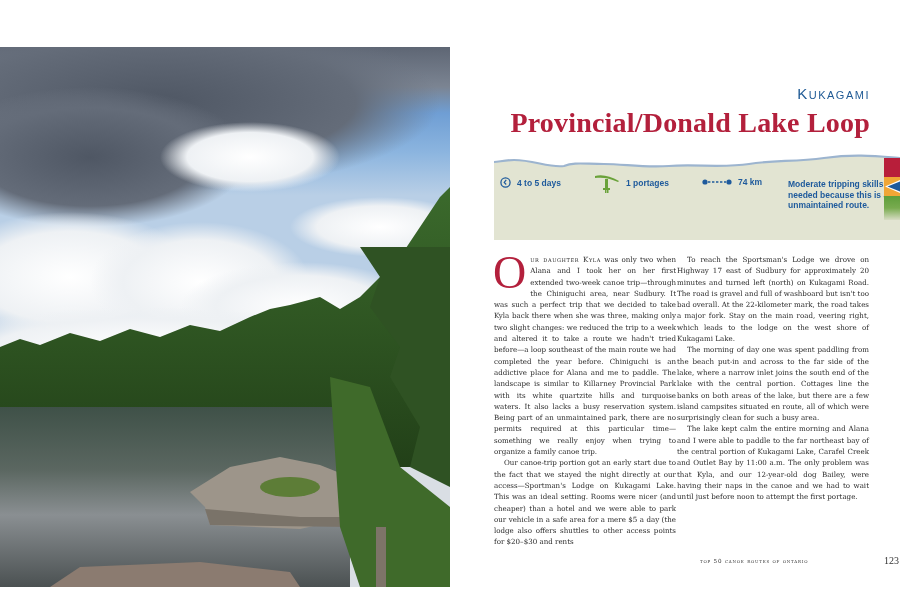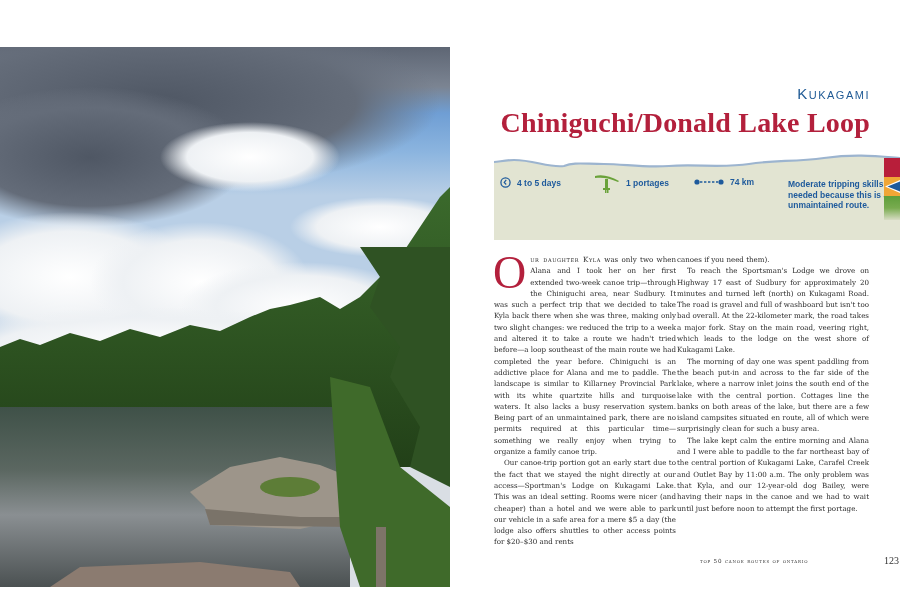--- a/index.html
+++ b/index.html
@@ -33,21 +33,21 @@
       overflow: hidden;
     }
     .infoband .wave { position: absolute; left: 0; top: 0; width: 406px; height: 30px; }
     .info-item {
       position: absolute; top: 27px; display: flex; align-items: center; gap: 6px;
       font-family: "Liberation Sans", sans-serif; font-weight: bold;
       font-size: 8.5px; color: #1e5a9c;
     }
     .info-item.days { left: 6px; align-items: flex-end; }
     .info-item.portages { left: 100px; top: 22px; }
-    .info-item.dist { left: 200px; align-items: center; }
+    .info-item.dist { left: 208px; align-items: center; }
     .skills {
       position: absolute; left: 294px; top: 29px; width: 112px;
       font-family: "Liberation Sans", sans-serif; font-weight: bold;
       font-size: 8.5px; line-height: 10.5px; color: #1e5a9c;
     }
     .tabstrip { position: absolute; left: 390px; top: 8px; width: 16px; height: 62px; }
     .tabstrip .t1 { height: 19px; background: #b81e3a; }
     .tabstrip .t2 { height: 19px; background: #f0a636; position: relative; }
     .tabstrip .t3 { height: 24px; background: linear-gradient(180deg, #5e9e3a 0%, #78ab4f 50%, #d8dcc4 100%); }
     .tabstrip .arrow { position: absolute; left: 0; top: 2px; width: 16px; height: 15px; }
@@ -140,21 +140,21 @@
 
     <rect x="376" y="480" width="10" height="60" fill="#7d7468"></rect>
 
     <path d="M50,540 L80,520 L200,515 L290,525 L300,540 Z" fill="#8b7b70"></path>
   </svg>
 </div>
 
 <div class="region">
   <span>Kukagami</span>
 </div>
-<h1 class="title">Chiniguchi/Donald Lake Loop</h1>
+<h1 class="title">Provincial/Donald Lake Loop</h1>
 
 <div class="infoband">
   <svg class="wave" viewBox="0 0 406 30" preserveAspectRatio="none">
     <path d="M0,0 L406,0 L406,8 C380,6 360,4 330,8 C300,12 280,10 255,14 C230,18 200,14 175,16 C150,18 130,14 110,14 C90,14 80,12 70,16 C55,18 40,10 20,10 C10,10 5,12 0,12 Z" fill="#ffffff"></path>
     <path d="M0,12 C5,12 10,10 20,10 C40,10 55,18 70,16 C80,12 90,14 110,14 C130,14 150,18 175,16 C200,14 230,18 255,14 C280,10 300,12 330,8 C360,4 380,6 406,8" fill="none" stroke="#9cb4cf" stroke-width="2.2"></path>
   </svg>
 
   <div class="info-item days">
     <svg width="11" height="11" viewBox="0 0 12 12">
       <circle cx="6" cy="6" r="5" fill="none" stroke="#1e5a9c" stroke-width="1.4"></circle>
@@ -198,20 +198,19 @@
 </div>
 
 <div class="body-text col1">
   <p class="first">
     <span class="dropcap">O</span><span class="smallcaps">ur daughter Kyla</span><span> was only two when Alana and I took her on her first extended two-week canoe trip—through the Chiniguchi area, near Sudbury. It was such a perfect trip that we decided to take Kyla back there when she was three, making only two slight changes: we reduced the trip to a week and altered it to take a route we hadn't tried before—a loop southeast of the main route we had completed the year before. Chiniguchi is an addictive place for Alana and me to paddle. The landscape is similar to Killarney Provincial Park with its white quartzite hills and turquoise waters. It also lacks a busy reservation system. Being part of an unmaintained park, there are no permits required at this particular time—something we really enjoy when trying to organize a family canoe trip.</span>
   </p>
   <p>Our canoe-trip portion got an early start due to the fact that we stayed the night directly at our access—Sportman's Lodge on Kukagami Lake. This was an ideal setting. Rooms were nicer (and cheaper) than a hotel and we were able to park our vehicle in a safe area for a mere $5 a day (the lodge also offers shuttles to other access points for $20–$30 and rents</p>
 </div>
 
 <div class="body-text col2">
-  <p class="cont">canoes if you need them).</p>
   <p>To reach the Sportsman's Lodge we drove on Highway 17 east of Sudbury for approximately 20 minutes and turned left (north) on Kukagami Road. The road is gravel and full of washboard but isn't too bad overall. At the 22-kilometer mark, the road takes a major fork. Stay on the main road, veering right, which leads to the lodge on the west shore of Kukagami Lake.</p>
   <p>The morning of day one was spent paddling from the beach put-in and across to the far side of the lake, where a narrow inlet joins the south end of the lake with the central portion. Cottages line the banks on both areas of the lake, but there are a few island campsites situated en route, all of which were surprisingly clean for such a busy area.</p>
   <p>The lake kept calm the entire morning and Alana and I were able to paddle to the far northeast bay of the central portion of Kukagami Lake, Carafel Creek and Outlet Bay by 11:00 a.m. The only problem was that Kyla, and our 12-year-old dog Bailey, were having their naps in the canoe and we had to wait until just before noon to attempt the first portage.</p>
 </div>
 
 <div class="footer-running">Top 50 Canoe Routes of Ontario</div>
 <div class="page-number">123</div>
 
 </body></html>

